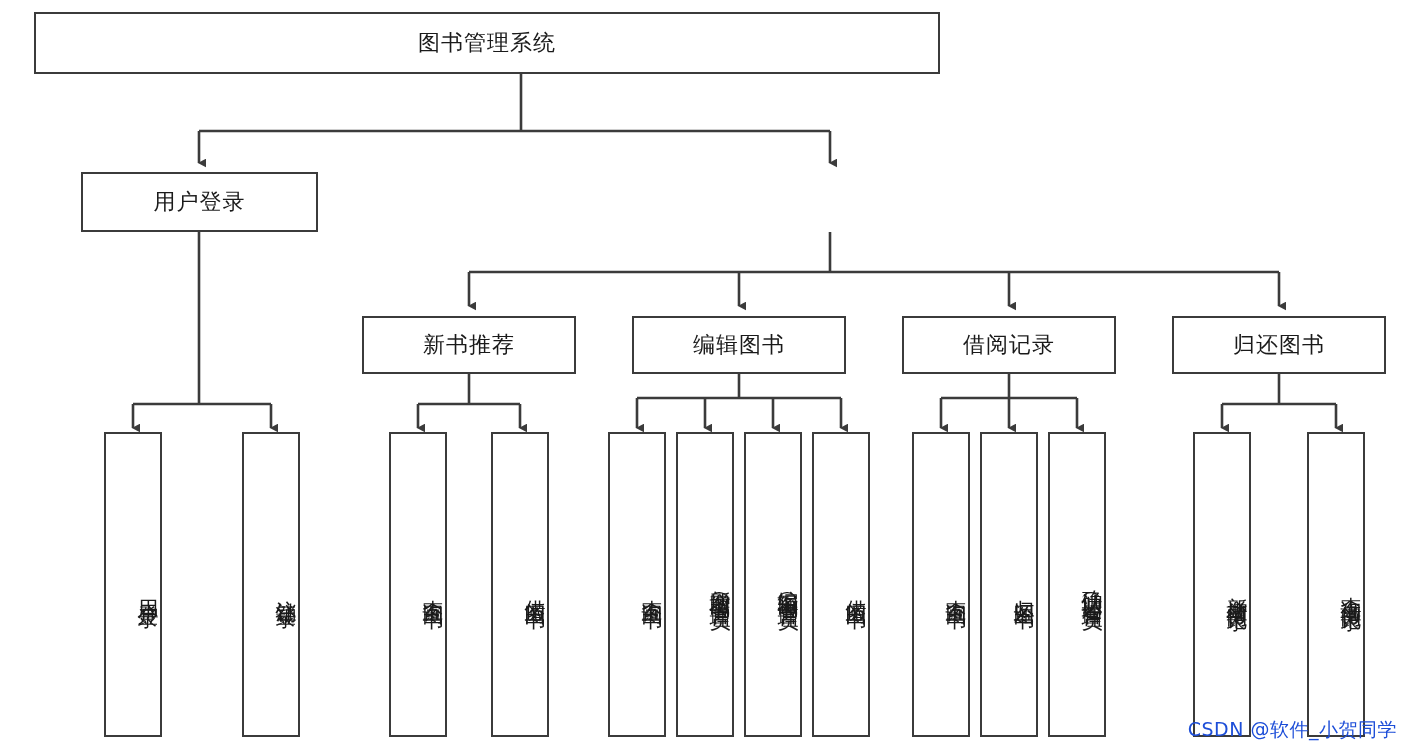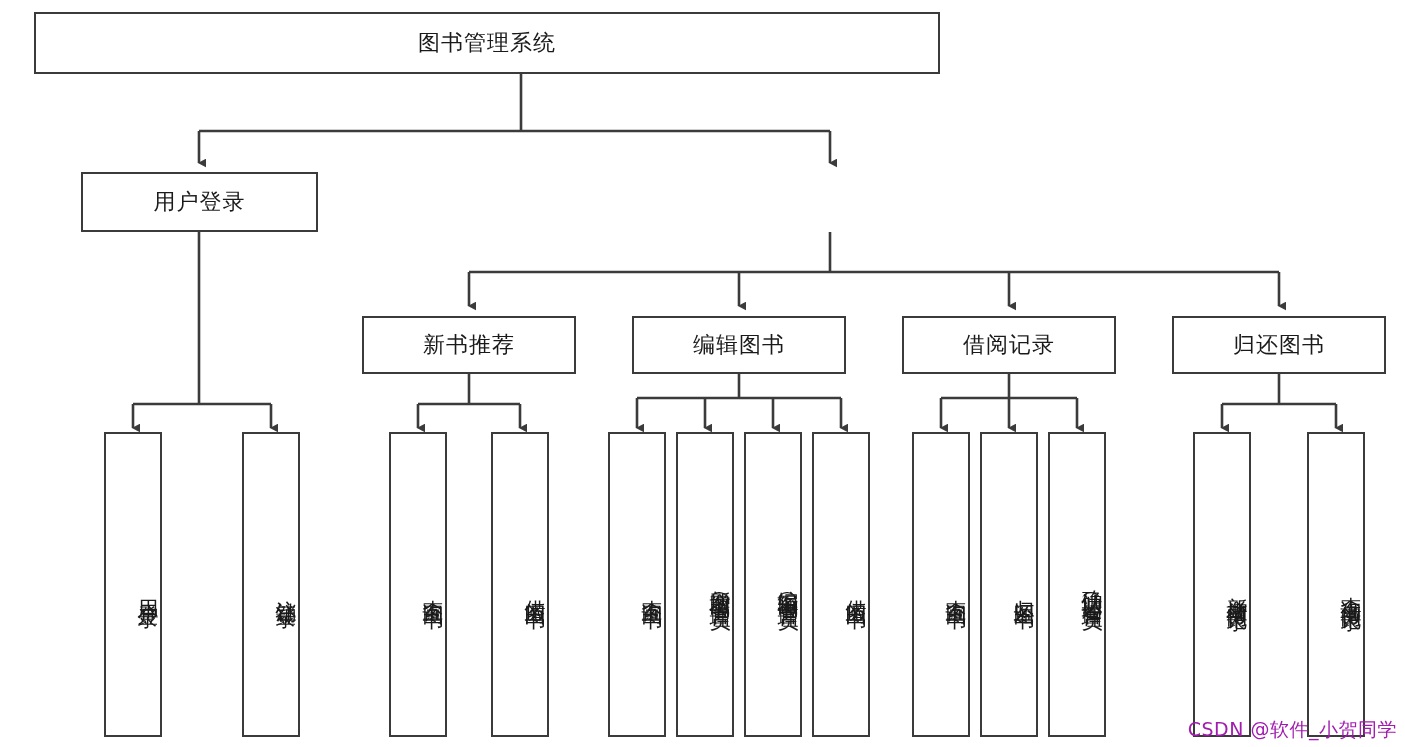--- a/index.html
+++ b/index.html
@@ -57,21 +57,21 @@
     padding-top: 4px;
   }
   .node-v span {
     display: block;
   }
   .watermark {
     position: absolute;
     right: 8px;
     bottom: 4px;
     font-size: 19px;
-    color: #a21caf;
+    color: #1d4ed8;
     letter-spacing: 0.5px;
     white-space: nowrap;
     z-index: 3;
   }
 </style>
 </head>
 <body>
 
 <div id="canvas">
 

